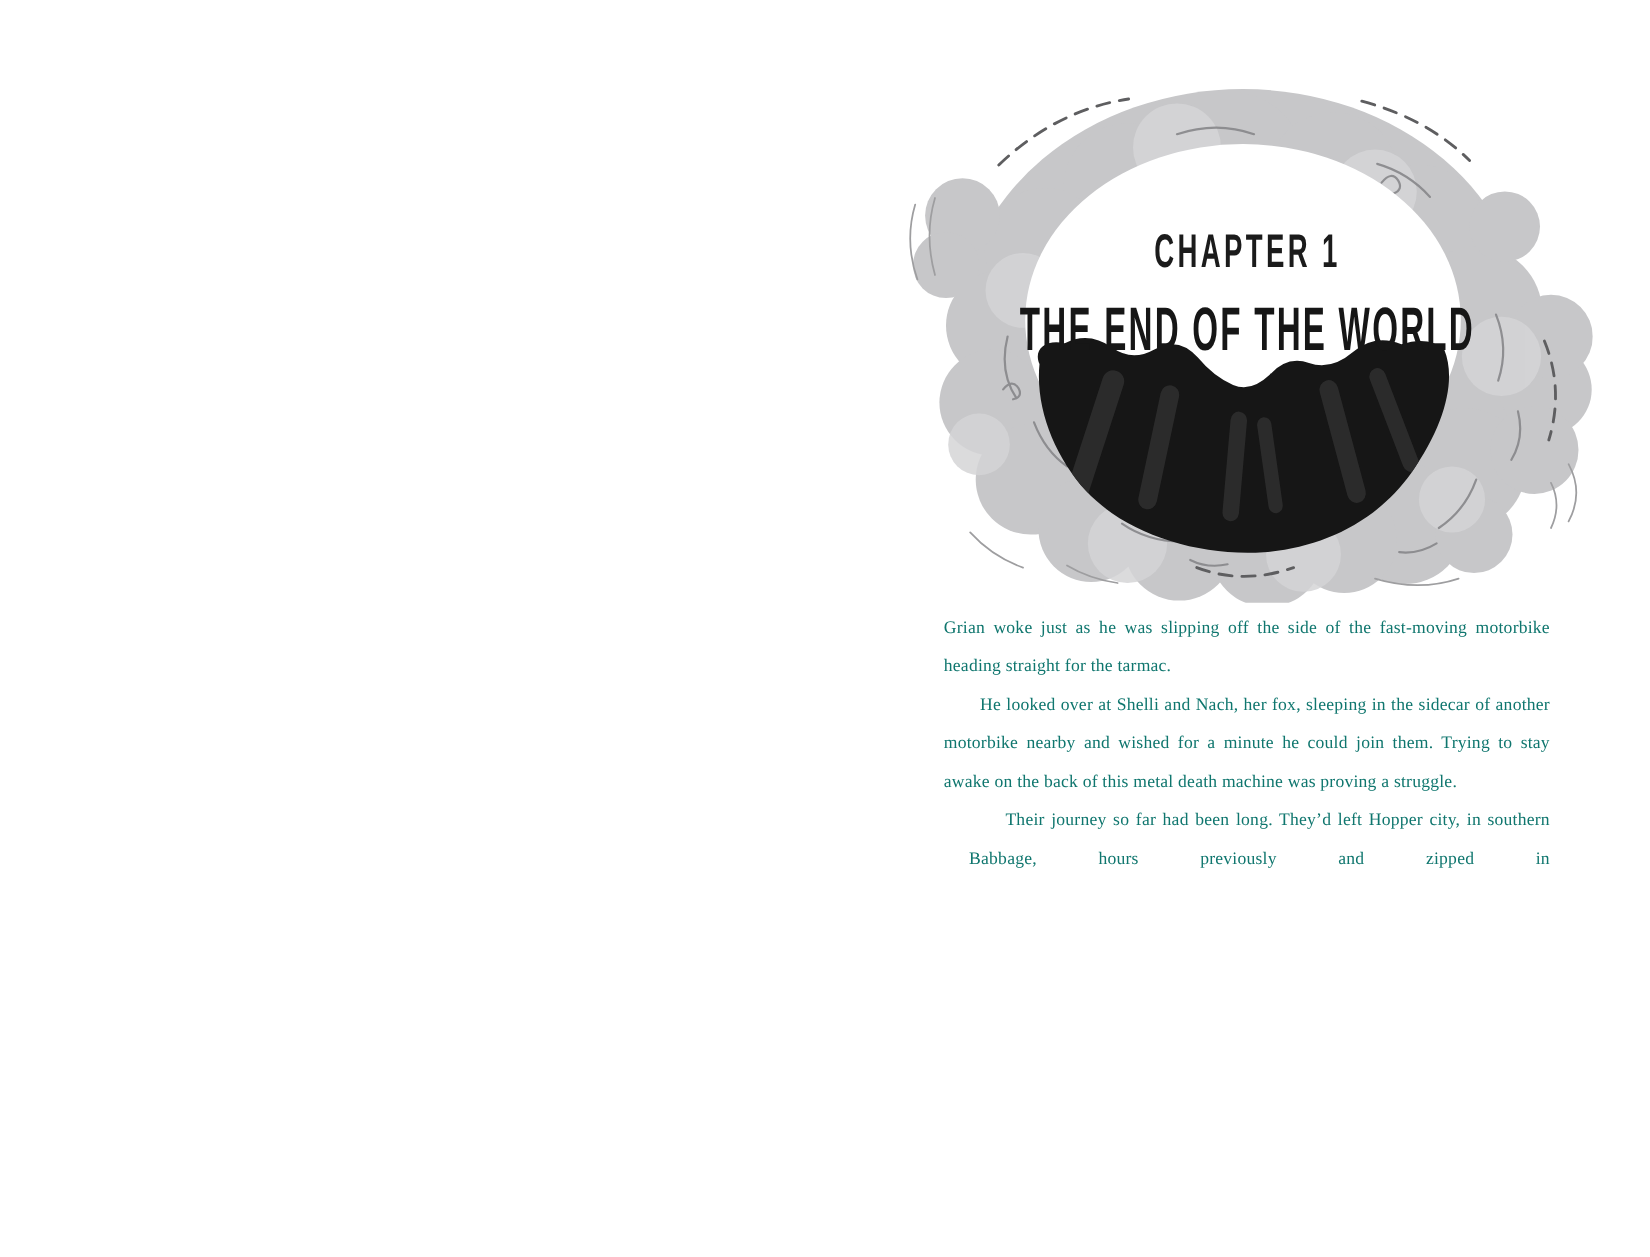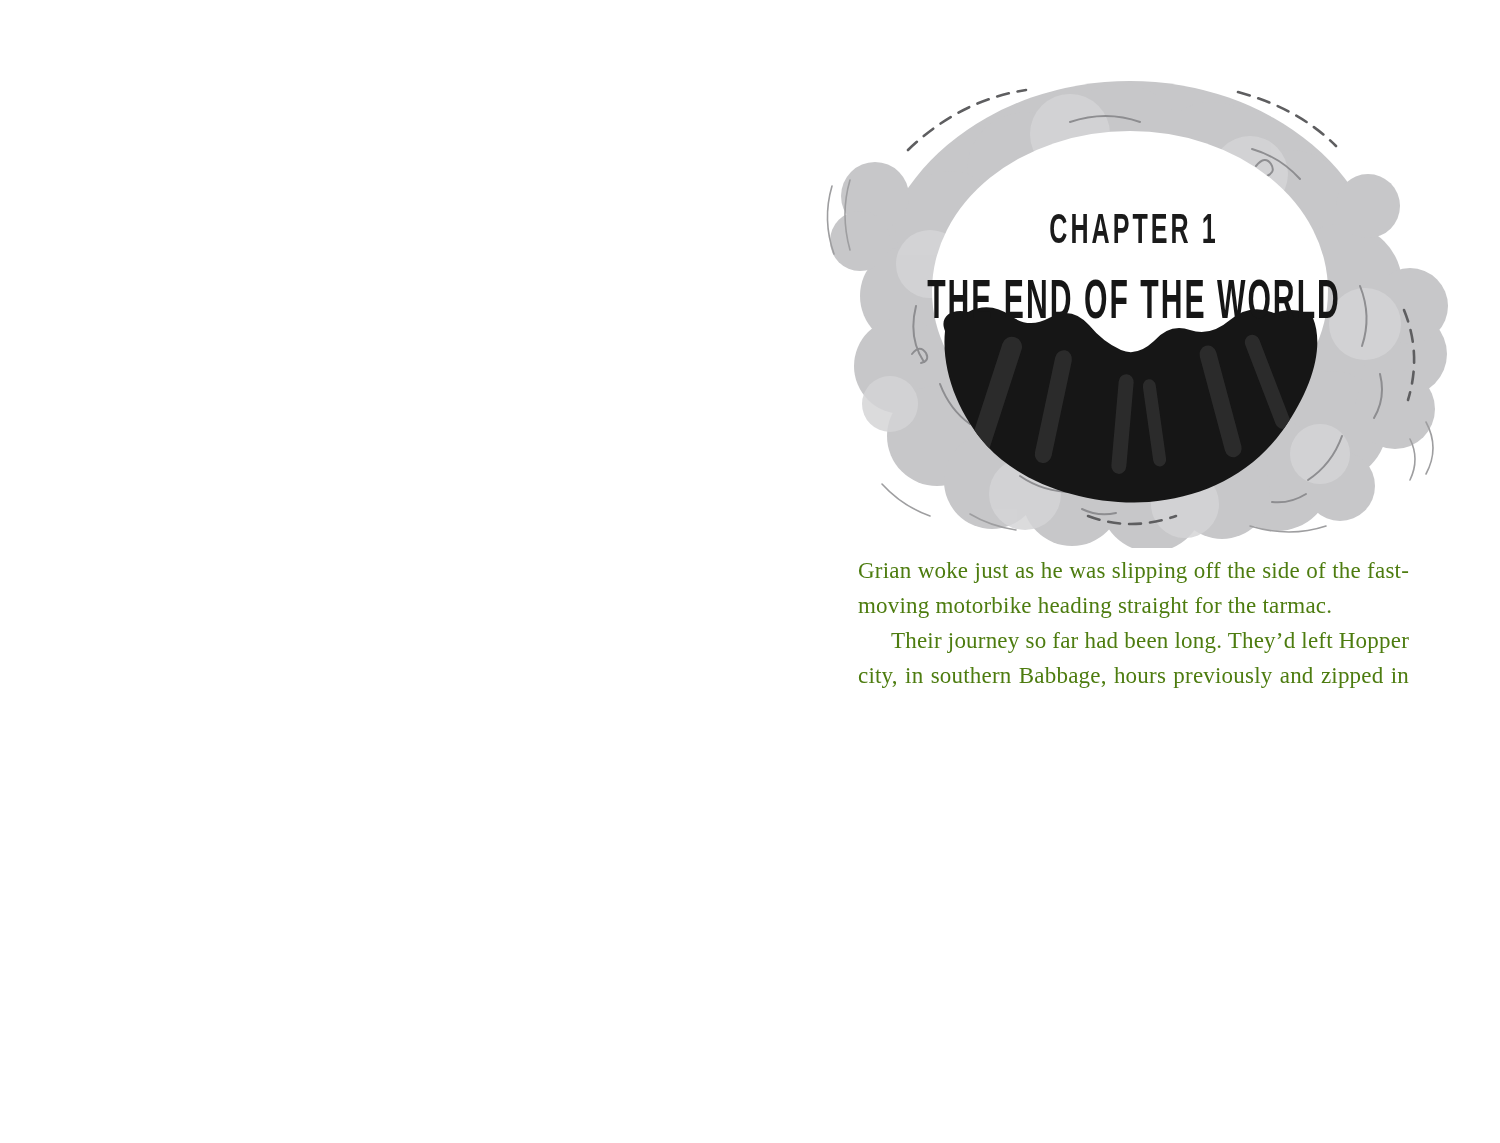--- a/index.html
+++ b/index.html
@@ -60,29 +60,29 @@
     transform-origin: 50% 0%;
     white-space: nowrap;
   }
 
   
   .body-text {
     position: absolute;
     left: 858px;
     top: 553px;
     width: 551px;
-    font-size: 23px;
+    font-size: 16px;
     line-height: 35px;
-    color: #4d7c0f;
+    color: #0f766e;
     text-align: justify;
     letter-spacing: 0.2px;
   }
   .body-text p { margin: 0; padding: 0; }
   .body-text p.indent { text-indent: 33px; }
-  .body-text p.continues { text-align-last: justify; }
+  .body-text p.continues { text-align-last: justify; margin-left: 23px; }
 
   
   .page-number {
     position: absolute;
     left: 858px;
     top: 1058px;
     width: 551px;
     text-align: center;
     font-family: "Liberation Sans", sans-serif;
     font-weight: 400;
@@ -212,18 +212,19 @@
     </svg>
 
     <div class="chapter-heading">
       <div class="chapter-label">CHAPTER 1</div>
       <div class="chapter-title">THE END OF THE WORLD</div>
     </div>
   </div>
 
   <div class="body-text">
     <p class="para">Grian woke just as he was slipping off the side of the fast-moving motorbike heading straight for the tarmac.</p>
+    <p class="para indent">He looked over at Shelli and Nach, her fox, sleeping in the sidecar of another motorbike nearby and wished for a minute he could join them. Trying to stay awake on the back of this metal death machine was proving a struggle.</p>
     <p class="para indent continues">Their journey so far had been long. They’d left Hopper city, in southern Babbage, hours previously and zipped in</p>
   </div>
 
   <div class="page-number">17</div>
 
 </div>
 
 </body></html>

